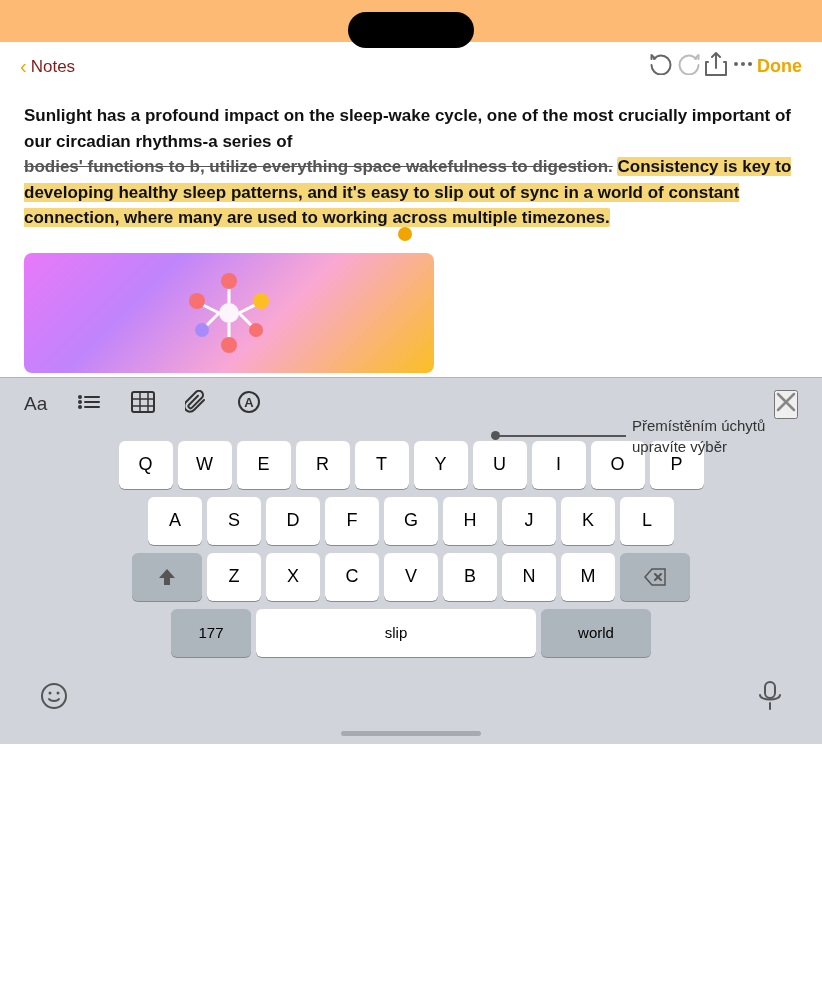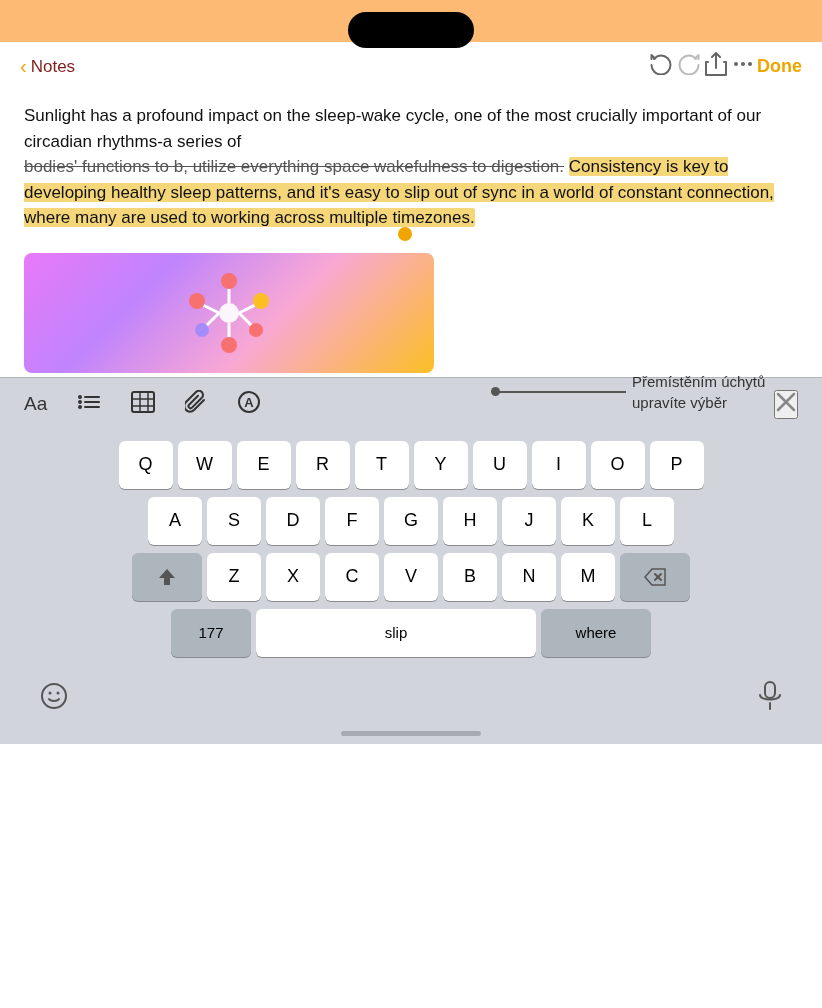--- a/index.html
+++ b/index.html
@@ -111,20 +111,21 @@
     
     .note-content {
       padding: 12px 24px 0 24px;
       position: relative;
     }
     .note-text {
       font-size: 17px;
       line-height: 1.5;
       color: #111;
       position: relative;
+      font-weight: bold;
     }
 
     
     .context-menu {
       position: absolute;
       top: 72px;
       left: 60px;
       background: #2c2c2e;
       border-radius: 12px;
       display: flex;
@@ -412,21 +413,21 @@
 
         <line x1="50" y1="50" x2="35" y2="65" stroke="white" stroke-width="3"></line>
         <circle cx="33" cy="67" r="7" fill="#a78bfa"></circle>
         <line x1="70" y1="50" x2="85" y2="65" stroke="white" stroke-width="3"></line>
         <circle cx="87" cy="67" r="7" fill="#f87171"></circle>
       </svg>
     </div>
   </div>
 
   <div class="annotation-container">
-    <div style="display:flex; align-items:center; gap:0;">
+    <div style="display:flex; align-items:center; gap:0;margin-top:44px;">
       <div style="width:1px; height:1px;"></div>
       <div style="display:flex; flex-direction:column; align-items:flex-start;">
         <div style="display:flex; align-items:center; gap:6px;">
           <div style="width:130px; height:1.5px; background:#555; margin-bottom:0; position:relative;">
             <div style="position:absolute; left:-5px; top:-4px; width:9px; height:9px; background:#555; border-radius:50%;"></div>
           </div>
           <span class="annotation-text">Přemístěním úchytů upravíte výběr</span>
         </div>
       </div>
     </div>
@@ -521,21 +522,21 @@
         <path d="M8 1H21V17H8L1 9L8 1Z" stroke="#555" stroke-width="1.5" fill="none"></path>
         <line x1="11" y1="6" x2="17" y2="12" stroke="#555" stroke-width="2" stroke-linecap="round"></line>
         <line x1="17" y1="6" x2="11" y2="12" stroke="#555" stroke-width="2" stroke-linecap="round"></line>
       </svg>
     </button>
   </div>
 
   <div class="keyboard-row">
     <button class="key key-special key-123">177</button>
     <button class="key key-space">slip</button>
-    <button class="key key-special key-return">where</button>
+    <button class="key key-special key-return">world</button>
   </div>
 </div>
 
 <div class="bottom-bar">
   <span class="bottom-icon">
     <svg width="28" height="28" viewBox="0 0 28 28" fill="none">
       <circle cx="14" cy="14" r="12" stroke="#555" stroke-width="2" fill="none"></circle>
       <circle cx="10" cy="11" r="1.5" fill="#555"></circle>
       <circle cx="18" cy="11" r="1.5" fill="#555"></circle>
       <path d="M9 17C10.5 19.5 17.5 19.5 19 17" stroke="#555" stroke-width="2" stroke-linecap="round" fill="none"></path>

